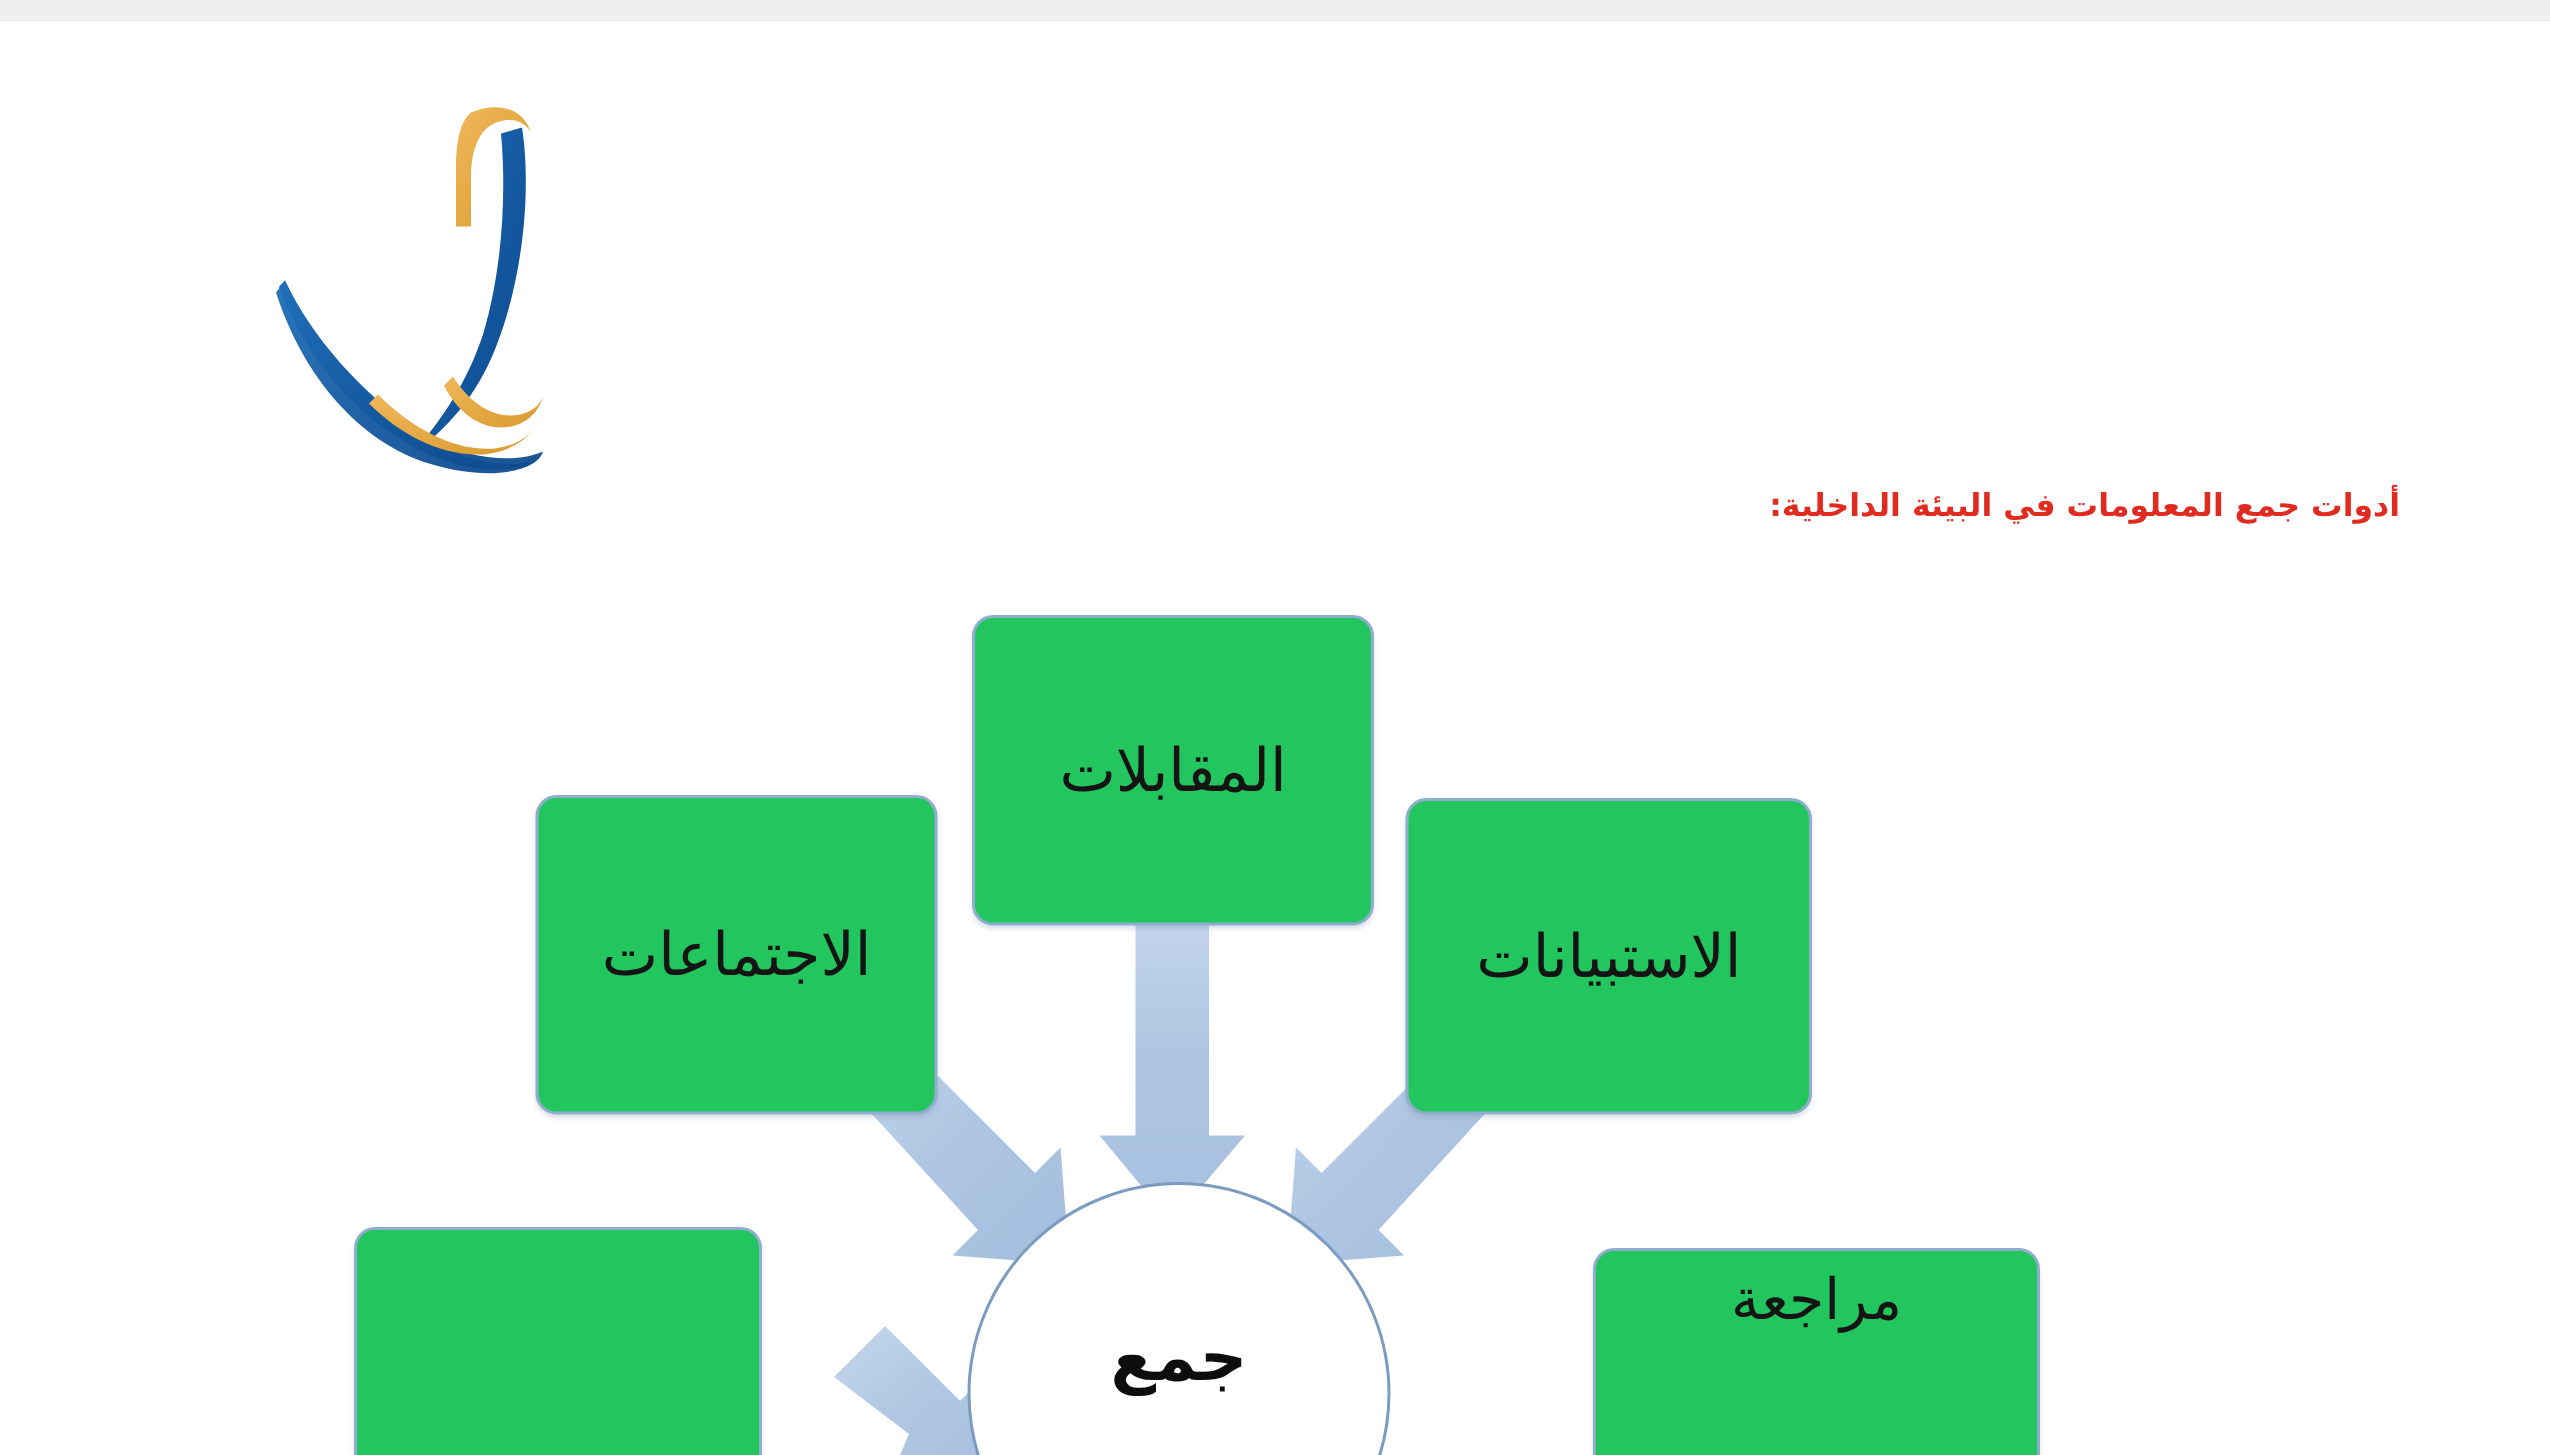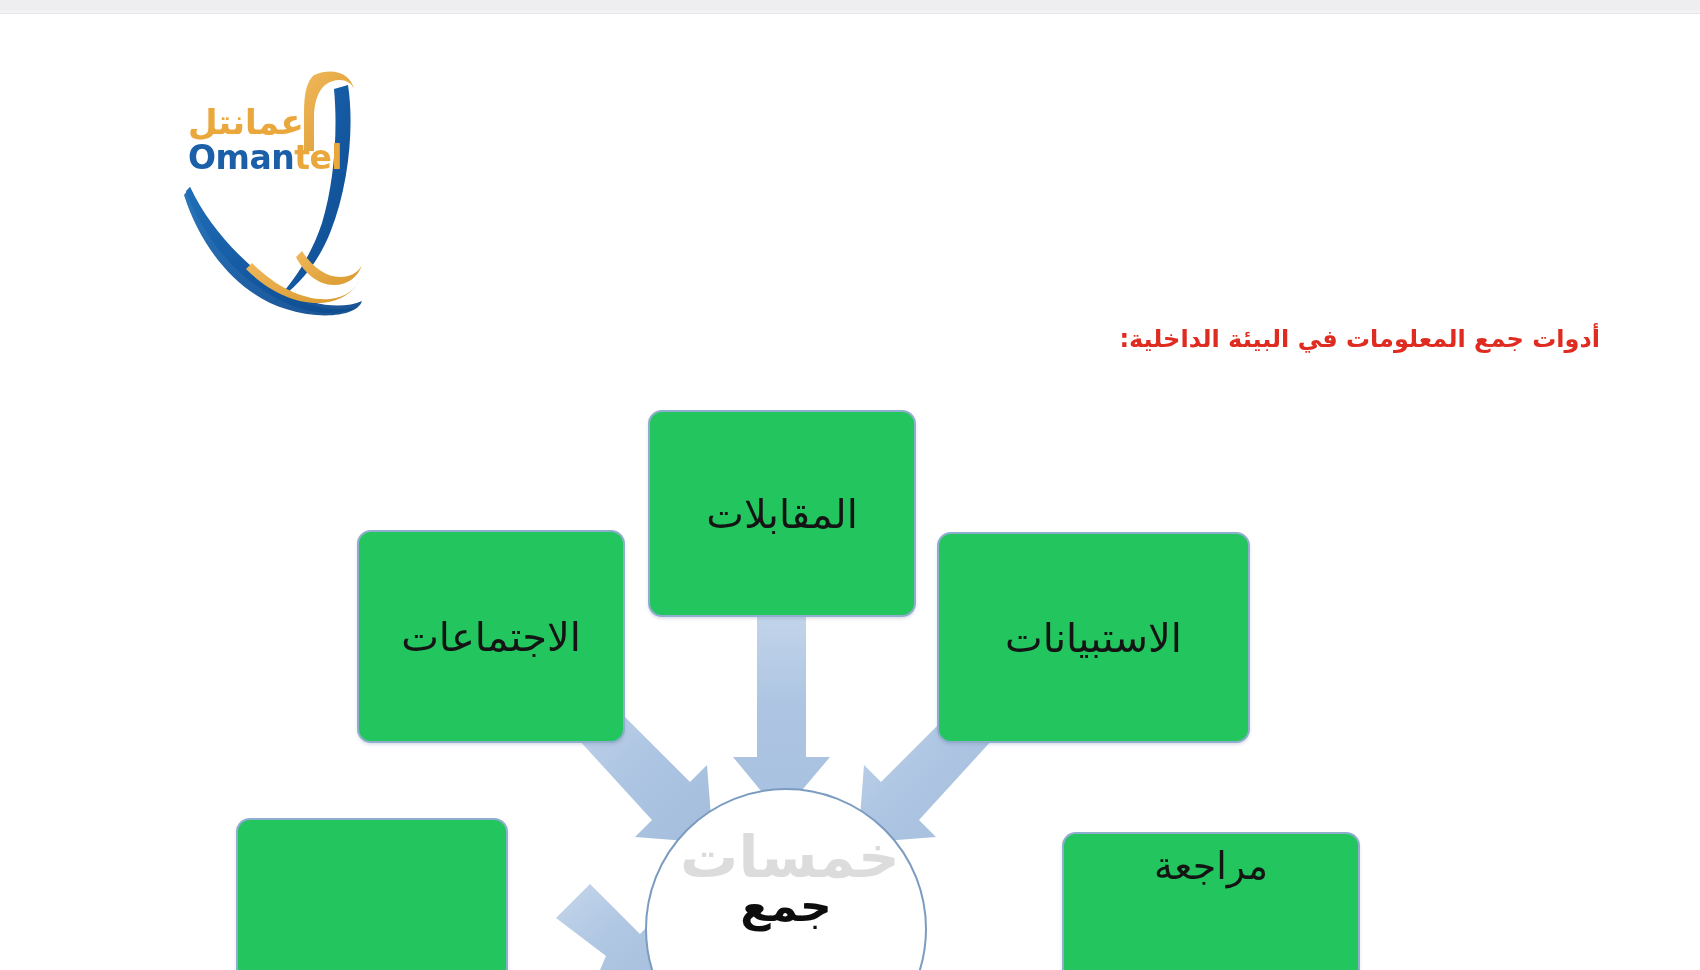--- a/index.html
+++ b/index.html
@@ -75,21 +75,21 @@
   }
   .logo-lat .tel { color: #e9a73c; }
 
   
   .heading {
     position: absolute;
     right: 100px;
     top: 310px;
     direction: rtl;
     font-family: "DejaVu Sans", "Liberation Sans", sans-serif;
-    font-size: 24px;
+    font-size: 21px;
     font-weight: bold;
     color: #e02b20;
     white-space: nowrap;
     letter-spacing: 0px;
   }
 
   
   .diagram {
     position: absolute;
     left: 0;
@@ -116,21 +116,21 @@
     color: #141414;
     font-family: "DejaVu Sans", "Liberation Sans", sans-serif;
     font-size: 40px;
     box-shadow: 0 2px 3px rgba(120,140,170,0.25);
     z-index: 3;
   }
 
   
   .node-interviews      { left: 648px; top: 395px;  width: 268px; height: 207px; }
   .node-meetings        { left: 357px; top: 515px;  width: 268px; height: 213px; text-align: right; }
-  .node-questionnaires  { left: 937px; top: 517px;  width: 313px; height: 211px; }
+  .node-questionnaires  { left: 937px; top: 517px;  width: 271px; height: 211px; }
   .node-bottom-left     { left: 236px; top: 803px;  width: 272px; height: 152px; }
   .node-review          { left: 1062px; top: 806px; width: 298px; height: 149px;
                           font-size: 38px; align-items: flex-start; padding-top: 10px; margin-top: 11px; }
 
   .node-bottom-left, .node-review { border-radius: 14px 14px 0 0; border-bottom: none; }
 
   
   .center-circle {
     position: absolute;
     left: 645px;
@@ -209,24 +209,20 @@
                C 156 250, 128 244, 102 226 C 62 198, 30 162, 12 124 Z" fill="url(#swoopBlue)"></path>
       <path d="M12 124 C 34 172, 66 208, 106 228 C 136 244, 166 246, 184 238
                C 180 252, 146 258, 108 246 C 62 232, 24 188, 6 132 Z" fill="url(#swoopBlue)" opacity="0.95"></path>
 
       <path d="M74 200 C 98 224, 126 238, 152 236 C 168 234, 178 226, 182 216
                C 176 230, 160 240, 140 240 C 114 240, 88 226, 68 206 Z" fill="url(#swoopGold)"></path>
       <path d="M124 188 C 134 204, 148 214, 162 214 C 172 214, 180 210, 184 202
                C 180 214, 170 222, 156 222 C 140 222, 126 210, 118 194 Z" fill="url(#swoopGold)"></path>
     </svg>
 
-    <div class="logo-wordmark">
-      <span class="logo-ar">عمانتل</span>
-      <span class="logo-lat"><span>Oman</span><span class="tel">tel</span></span>
-    </div>
   </div>
 
   <div class="heading">أدوات جمع المعلومات في البيئة الداخلية:</div>
 
   <div class="diagram">
 
     <svg width="1700" height="955" xmlns="http://www.w3.org/2000/svg" aria-hidden="true">
       <defs>
         <linearGradient id="arrGrad" x1="0" y1="0" x2="0" y2="1">
           <stop offset="0%" stop-color="#c2d4ea"></stop>
@@ -253,21 +249,20 @@
       </g>
 
       <g>
         <path d="M556 903 L 590 869 L 640 919 L 657 902 L 663 955 L 600 955 L 606 941 Z" fill="url(#arrGradD)" opacity="0.95"></path>
       </g>
     </svg>
 
     <div class="center-circle"></div>
     <div class="center-label">جمع</div>
 
-    <div class="watermark">خمسات</div>
 
     <div class="node node-interviews">
       <span>المقابلات</span>
     </div>
 
     <div class="node node-meetings">
       <span>الاجتماعات</span>
     </div>
 
     <div class="node node-questionnaires">

